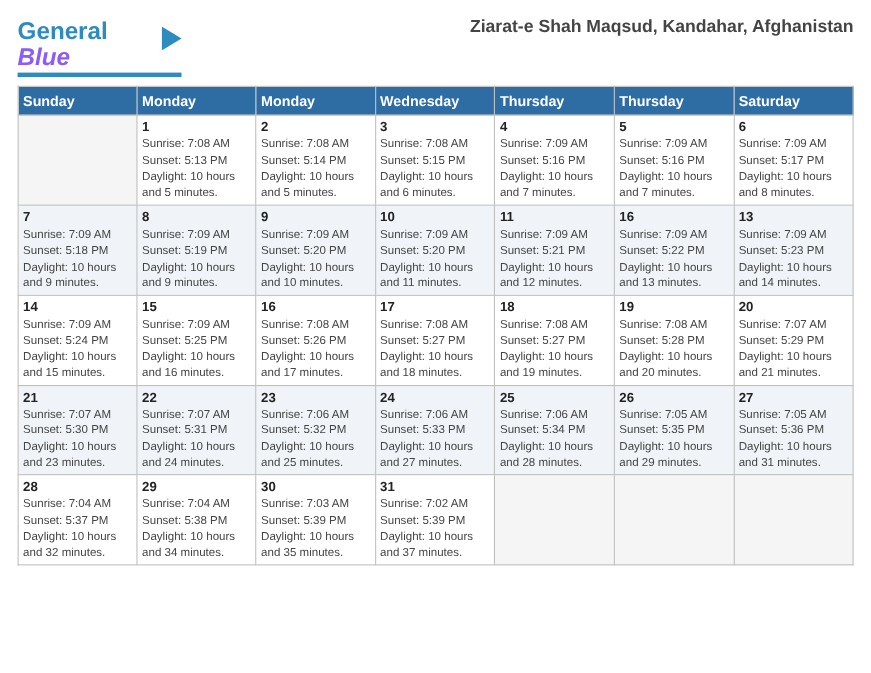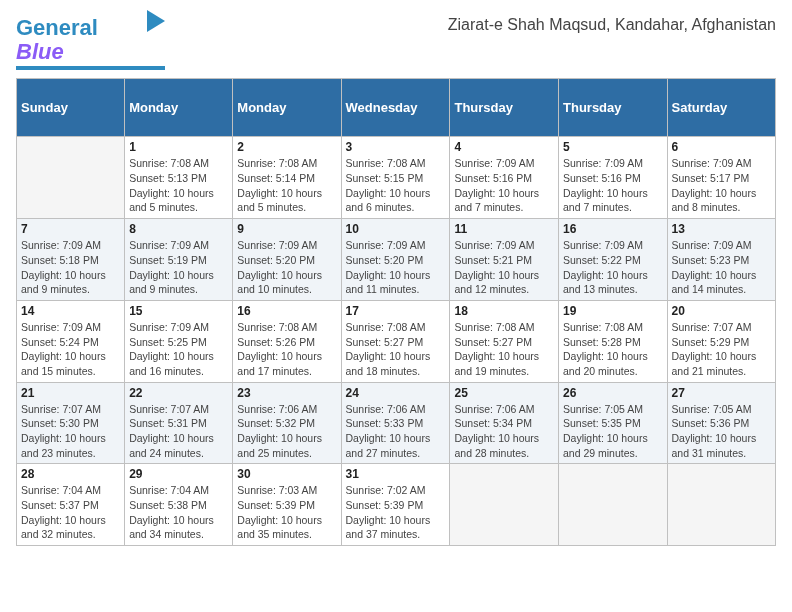--- a/index.html
+++ b/index.html
@@ -40,31 +40,32 @@
       text-align: right;
     }
     .calendar-title {
       font-size: 36px;
       font-weight: bold;
       color: #1a3a5c;
     }
     .calendar-subtitle {
       font-size: 16px;
       color: #444;
+      font-weight: bold;
     }
     .calendar {
       width: 100%;
       border-collapse: collapse;
       margin-top: 8px;
     }
     .calendar th {
       background: #2e6da4;
       color: #fff;
       font-size: 13px;
-      padding: 21px 4px;
+      padding: 5px 4px;
       text-align: left;
       border: 1px solid #c0c0c0;
     }
     .calendar td {
       border: 1px solid #c0c0c0;
       vertical-align: top;
       padding: 3px 4px;
       width: 110px;
       min-height: 80px;
       font-size: 11px;
@@ -90,21 +91,21 @@
     }
     tr:nth-child(even) td:not(.empty) {
       background: #f0f4f8;
     }
   </style>
 </head>
 <body>
 
 <div class="header">
   <div class="logo">
-    <div style="display:flex;align-items:flex-start;gap:47px;">
+    <div style="display:flex;align-items:center;gap:47px;">
       <span class="logo-text">
         <span>General</span><br>
         <span style="color:#8b5cf6;font-style:italic;">Blue</span>
       </span>
       <span style="display:inline-block;margin-left:2px;margin-top:-6px;">
         <svg width="18" height="22" viewBox="0 0 18 22">
           <polygon points="0,0 18,11 0,22" fill="#2e8bc0"></polygon>
         </svg>
       </span>
     </div>

